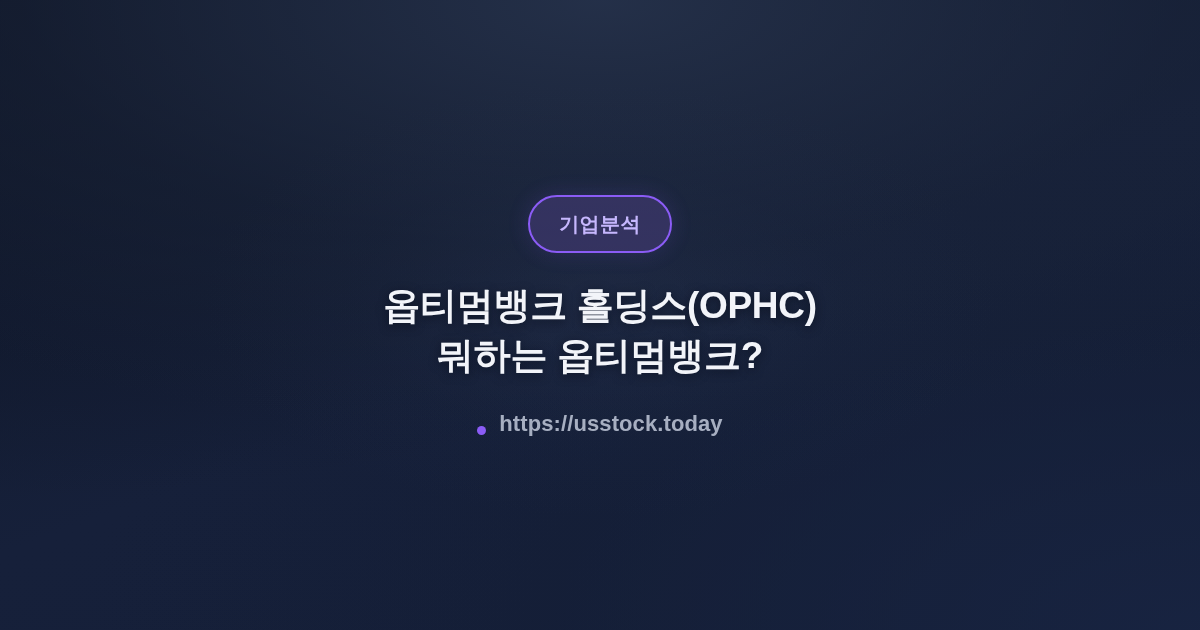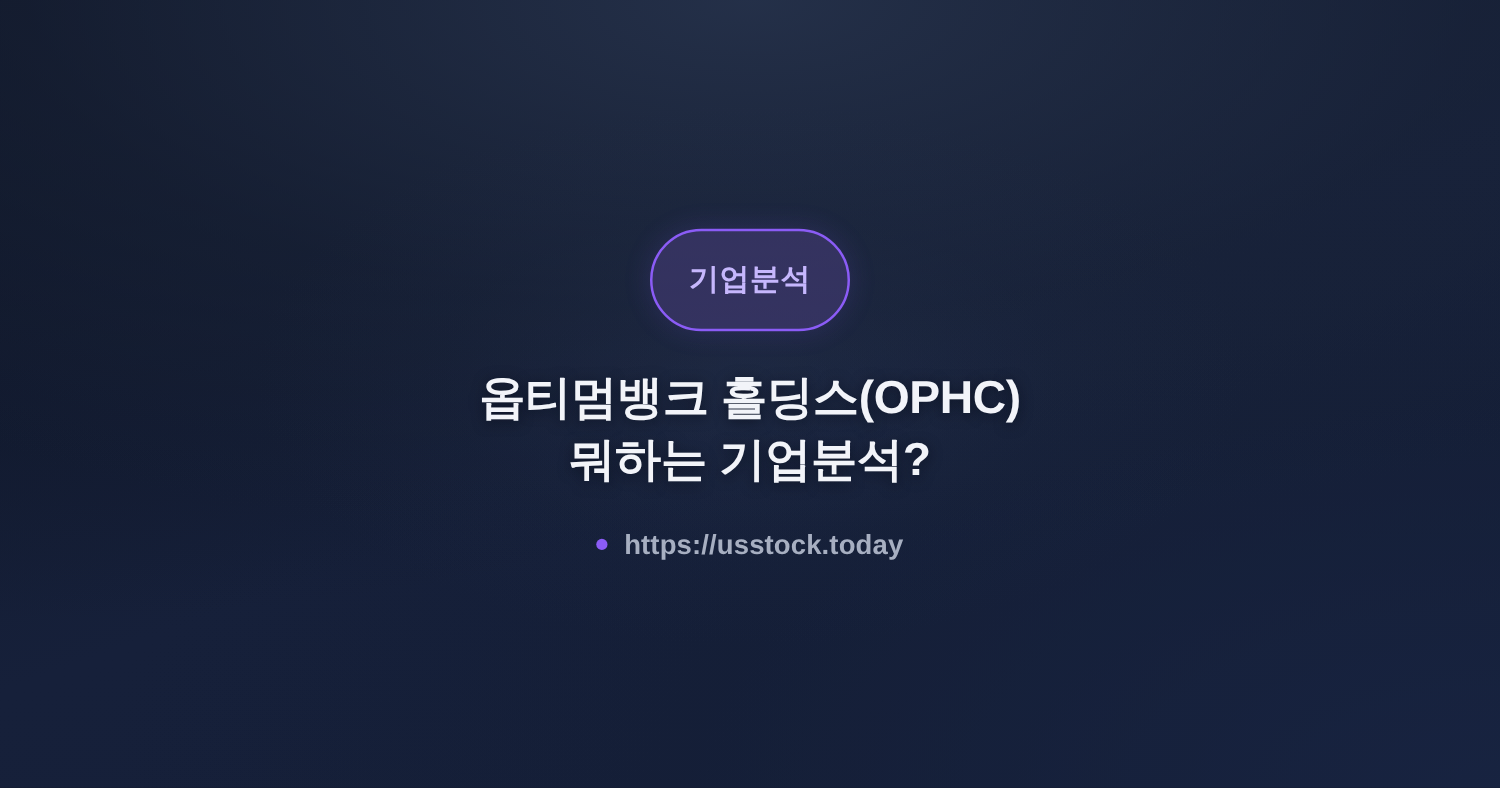--- a/index.html
+++ b/index.html
@@ -56,26 +56,26 @@
     justify-content: center;
     text-align: center;
   }
 
   
   .badge {
     display: inline-flex;
     align-items: center;
     justify-content: center;
     height: 46px;
-    padding: 16px 29px;
+    padding: 4px 29px;
     border: 2px solid #8b5cf6;
     border-radius: 999px;
     background: rgba(72, 62, 124, 0.55);
     color: #c6b7fd;
-    font-size: 24px;
+    font-size: 20px;
     font-weight: bold;
     letter-spacing: 0.4px;
     line-height: 1;
     margin-bottom: 28px;
     box-shadow: 0 0 22px rgba(139, 92, 246, 0.16);
   }
 
   
   .headline {
     margin: 0;
@@ -88,21 +88,21 @@
     text-shadow: 0 2px 10px rgba(6, 10, 20, 0.55);
   }
   .headline .line {
     display: block;
     white-space: nowrap;
   }
 
   
   .site-url {
     display: flex;
-    align-items: center;
+    align-items: flex-end;
     justify-content: center;
     gap: 13px;
     margin-top: 33px;
     color: #a7afc1;
     font-size: 22px;
     font-weight: bold;
     letter-spacing: 0.1px;
     line-height: 1;
   }
   .url-dot {
@@ -121,21 +121,21 @@
   <div class="bg-glow"></div>
 
   <div class="content">
 
     <div class="badge">
       <span>기업분석</span>
     </div>
 
     <h1 class="headline">
       <span class="line">옵티멈뱅크 홀딩스(OPHC)</span>
-      <span class="line">뭐하는 기업분석?</span>
+      <span class="line">뭐하는 옵티멈뱅크?</span>
     </h1>
 
     <div class="site-url">
       <span class="url-dot"></span>
       <span>https://usstock.today</span>
     </div>
 
   </div>
 </div>
 

